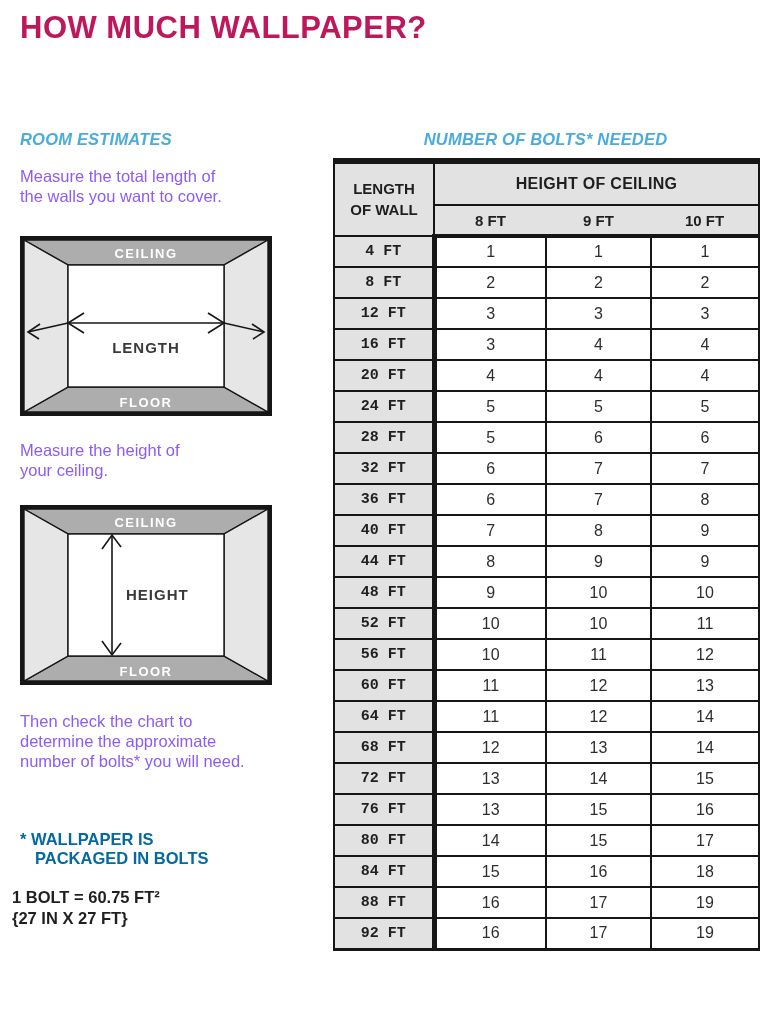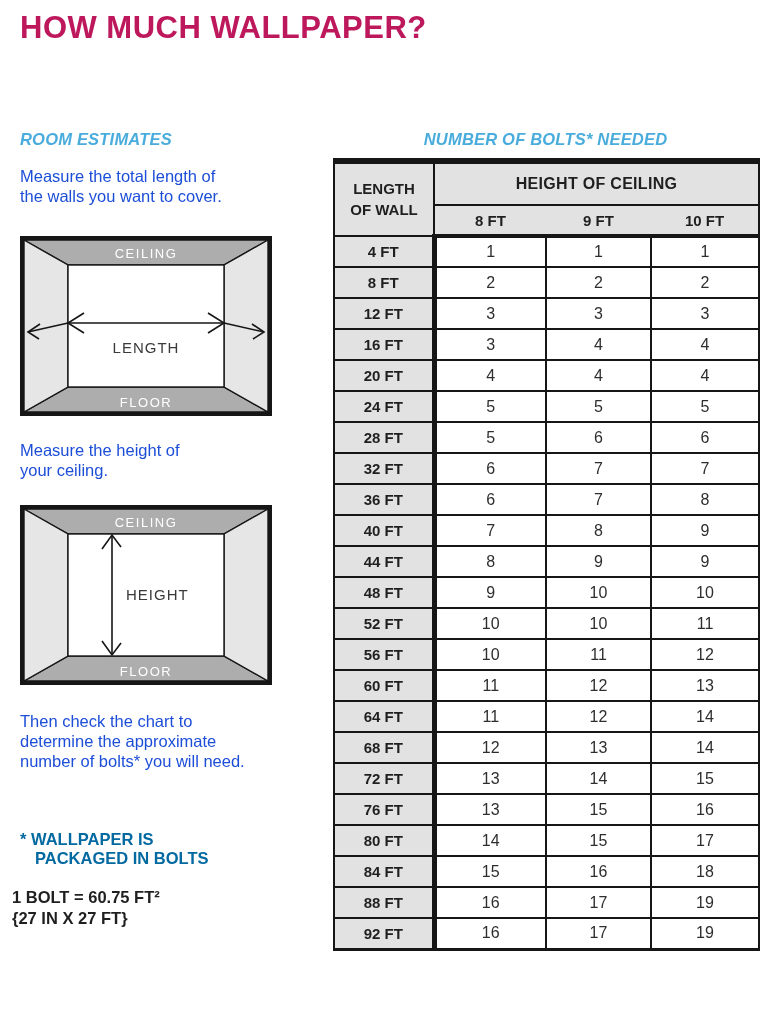--- a/index.html
+++ b/index.html
@@ -31,27 +31,27 @@
     font-style: italic;
   }
   .heading-room { left: 20px; top: 130px; }
   .heading-bolts { left: 333px; top: 130px; width: 425px; text-align: center; }
   .lead {
     position: absolute;
     left: 20px;
     margin: 0;
     font-size: 16.5px;
     line-height: 20px;
-    color: #1d4ed8;
+    color: #8b5cf6;
     white-space: pre-line;
   }
   .lead-1 { top: 166px; }
   .lead-2 { top: 440px; }
   .lead-3 { top: 711px; }
-  .diagram { position: absolute; left: 20px; width: 265px; height: 180px; }
+  .diagram { position: absolute; left: 20px; width: 265px; height: 180px; font-weight: bold; }
   .diagram-1 { top: 236px; }
   .diagram-2 { top: 505px; }
   .diagram svg { display: block; width: 252px; height: 180px; }
   .diagram text.panel-label {
     fill: #ffffff;
     font-size: 13px;
     letter-spacing: 1.5px;
     font-family: "Liberation Sans", sans-serif;
   }
   .diagram text.measure-label {
@@ -116,20 +116,21 @@
     border-left: none;
     border-right: none;
     border-bottom-width: 4px;
   }
   tbody th.wall-cell {
     background: #E2E2E2;
     font-size: 15px;
     font-weight: bold;
     color: #1f1f1f;
     border-right-width: 5px;
+    font-family: Liberation Mono, monospace;
   }
   tbody td.count-cell {
     height: 31px;
     font-size: 16px;
     font-weight: normal;
     color: #2e2e2e;
     background: #ffffff;
   }
 </style>
 </head>

